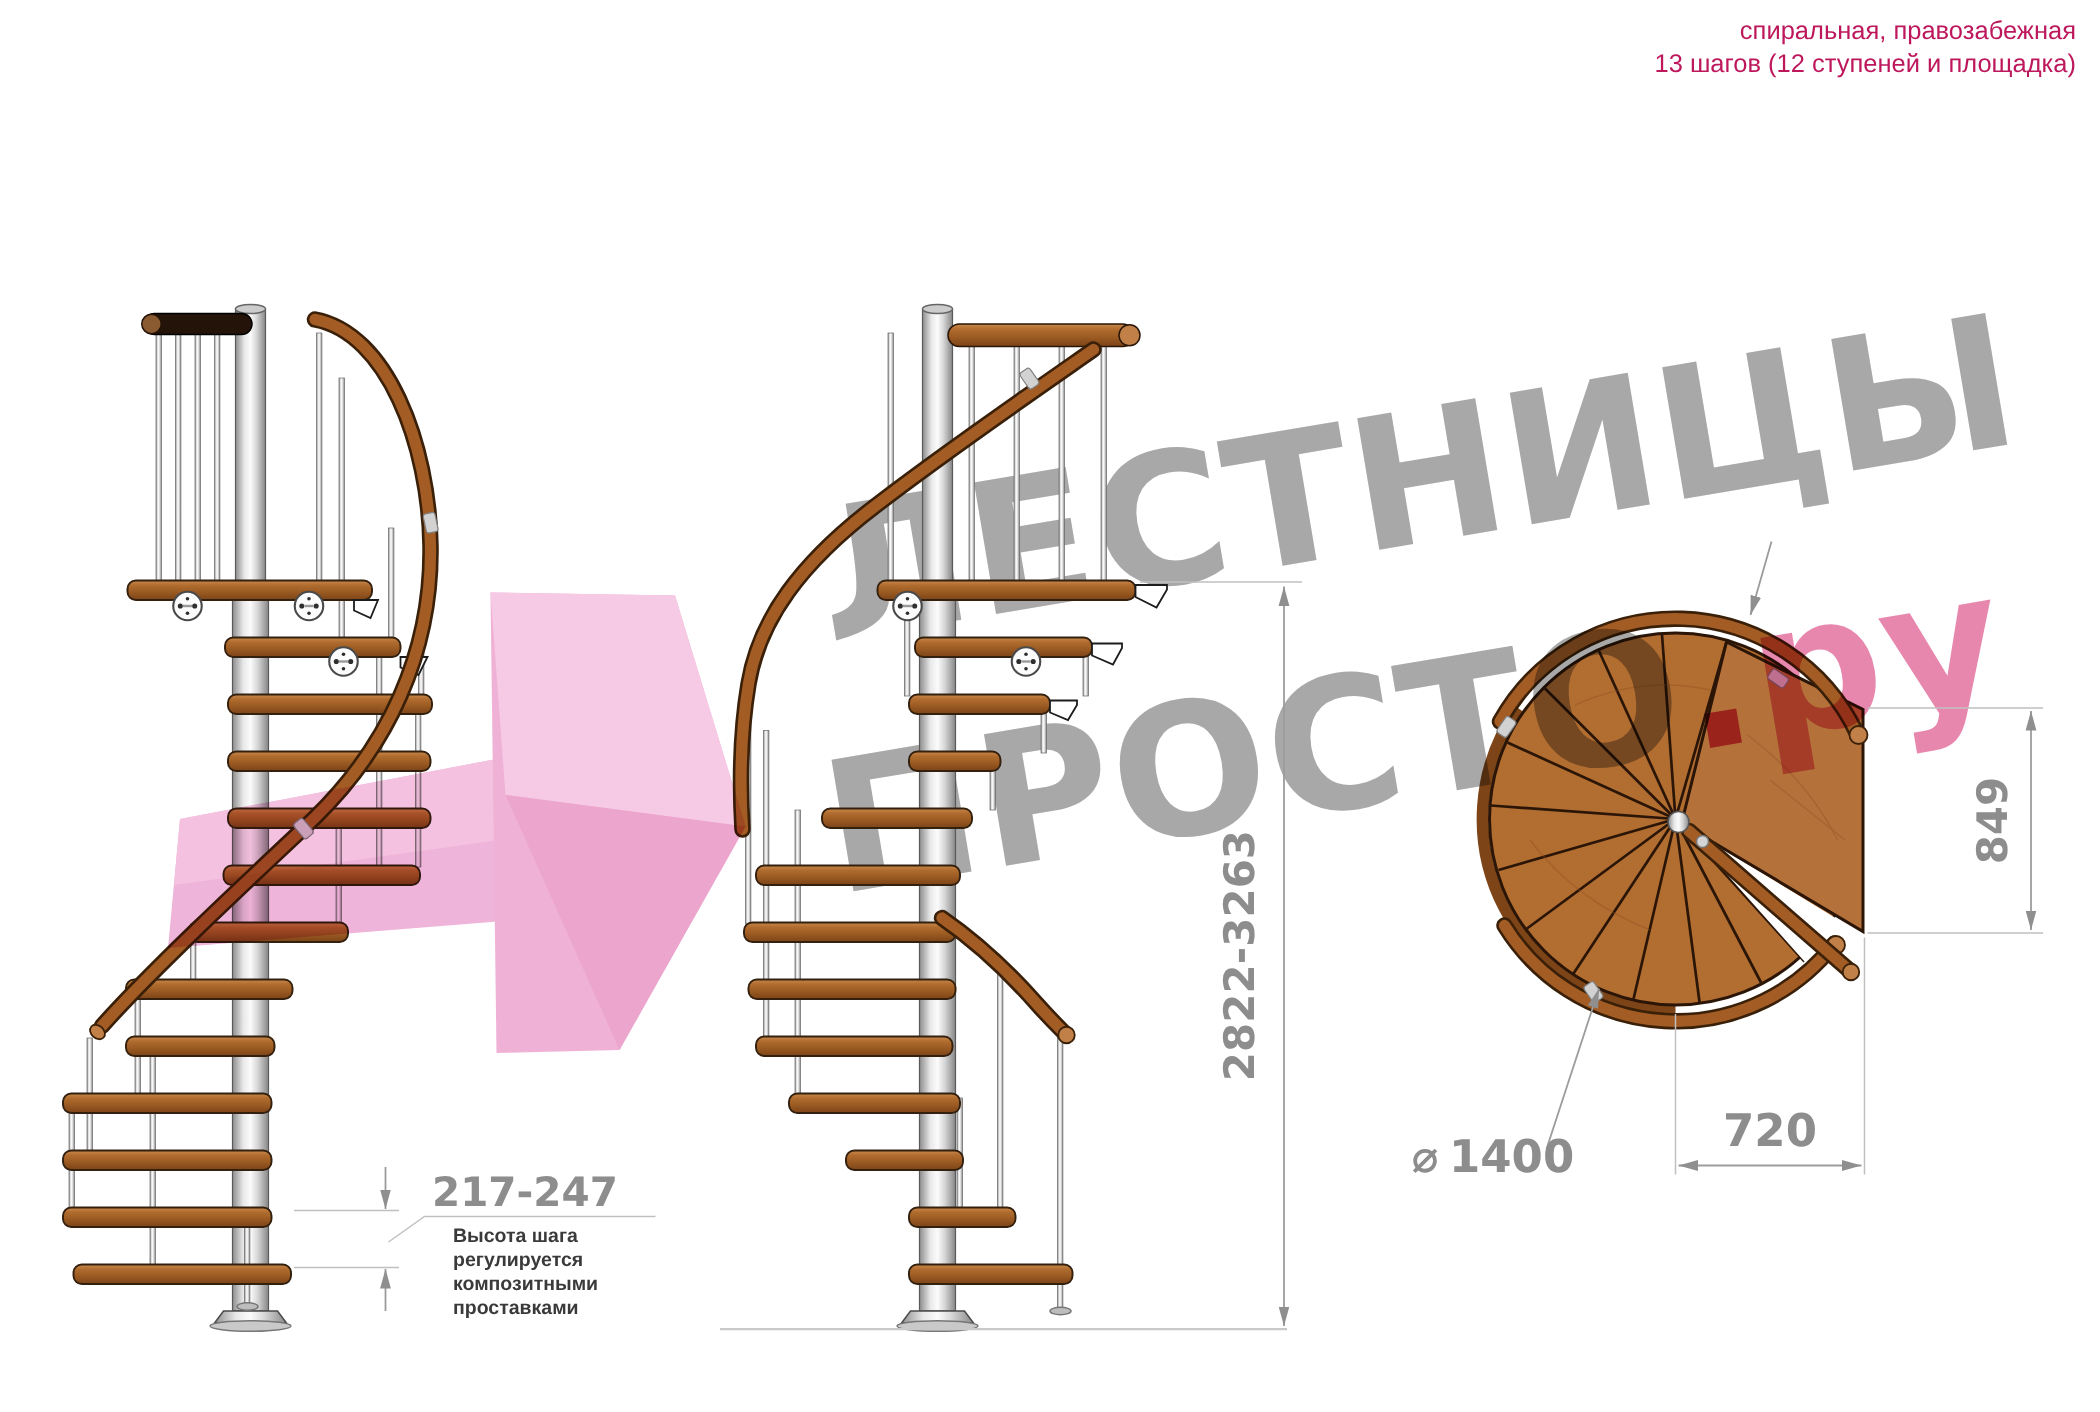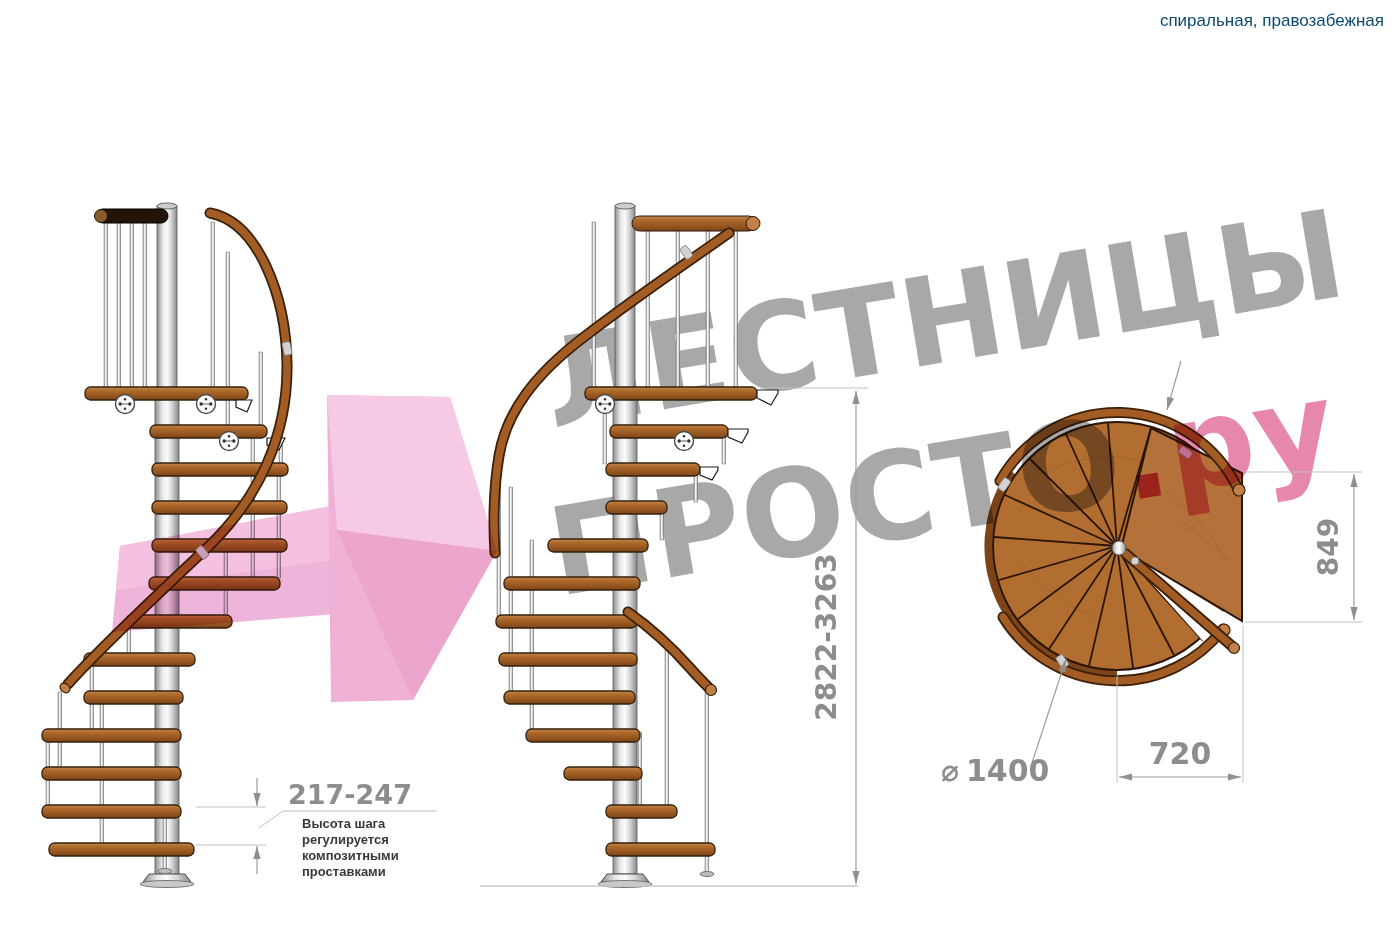--- a/index.html
+++ b/index.html
@@ -1,18 +1,18 @@
 <!DOCTYPE html>
 <html><head>
 <meta charset="utf-8">
 <style>
   html,body{margin:0;padding:0;background:#ffffff;}
   #canvas{position:relative;width:1400px;height:941px;background:#ffffff;overflow:hidden;
           font-family:"Liberation Sans",sans-serif;}
-  #hdr{position:absolute;top:10px;right:16px;text-align:right;color:#0c4a6e;
+  #hdr{position:absolute;top:10px;right:16px;text-align:right;color:#be185d;
        font-size:17px;line-height:22px;font-family:"Liberation Sans",sans-serif;}
   #hdr div{white-space:nowrap;}
   svg{position:absolute;left:0;top:0;}
   .step{fill:url(#wood);stroke:#33200e;stroke-width:1.3;}
   .bal{fill:url(#metal);stroke:#6e6e6e;stroke-width:.5;}
   .railU{fill:none;stroke:#3a2008;stroke-width:11;stroke-linecap:round;}
   .railO{fill:none;stroke:#a25c24;stroke-width:7.5;stroke-linecap:round;}
   .cap{fill:#c08048;stroke:#3a2008;stroke-width:1.2;}
   .sleeve{fill:#d2d2d2;stroke:#808080;stroke-width:.8;}
   .dimline{stroke:#9c9c9c;stroke-width:1.2;fill:none;}
@@ -22,20 +22,21 @@
   .ann{font-family:"Liberation Sans",sans-serif;font-weight:bold;font-size:13px;fill:#3a3a3a;}
   .wm{font-family:"DejaVu Sans",sans-serif;font-weight:bold;mix-blend-mode:multiply;}
 </style>
 </head>
 <body>
 
 <div id="canvas">
 
 <div id="hdr">
   <div>спиральная, правозабежная</div>
+  <div>13 шагов (12 ступеней и площадка)</div>
 </div>
 
 <svg width="1400" height="941" viewBox="0 0 1400 941">
 <defs>
   <linearGradient id="wood" x1="0" y1="0" x2="0" y2="1">
     <stop offset="0" stop-color="#c8884a"></stop>
           <stop offset=".25" stop-color="#b06c2e"></stop>
     <stop offset=".6" stop-color="#9a5a22"></stop>
           <stop offset="1" stop-color="#7c4418"></stop>
   </linearGradient>

